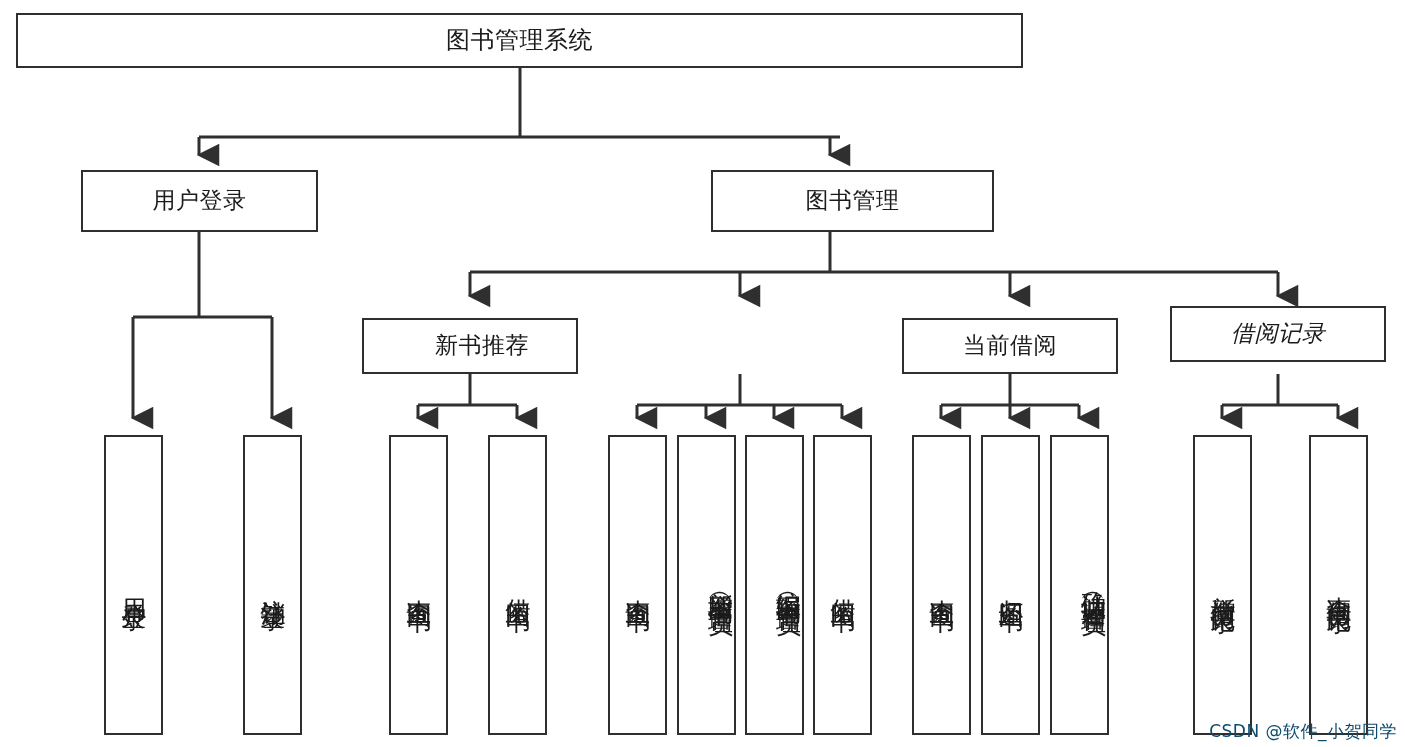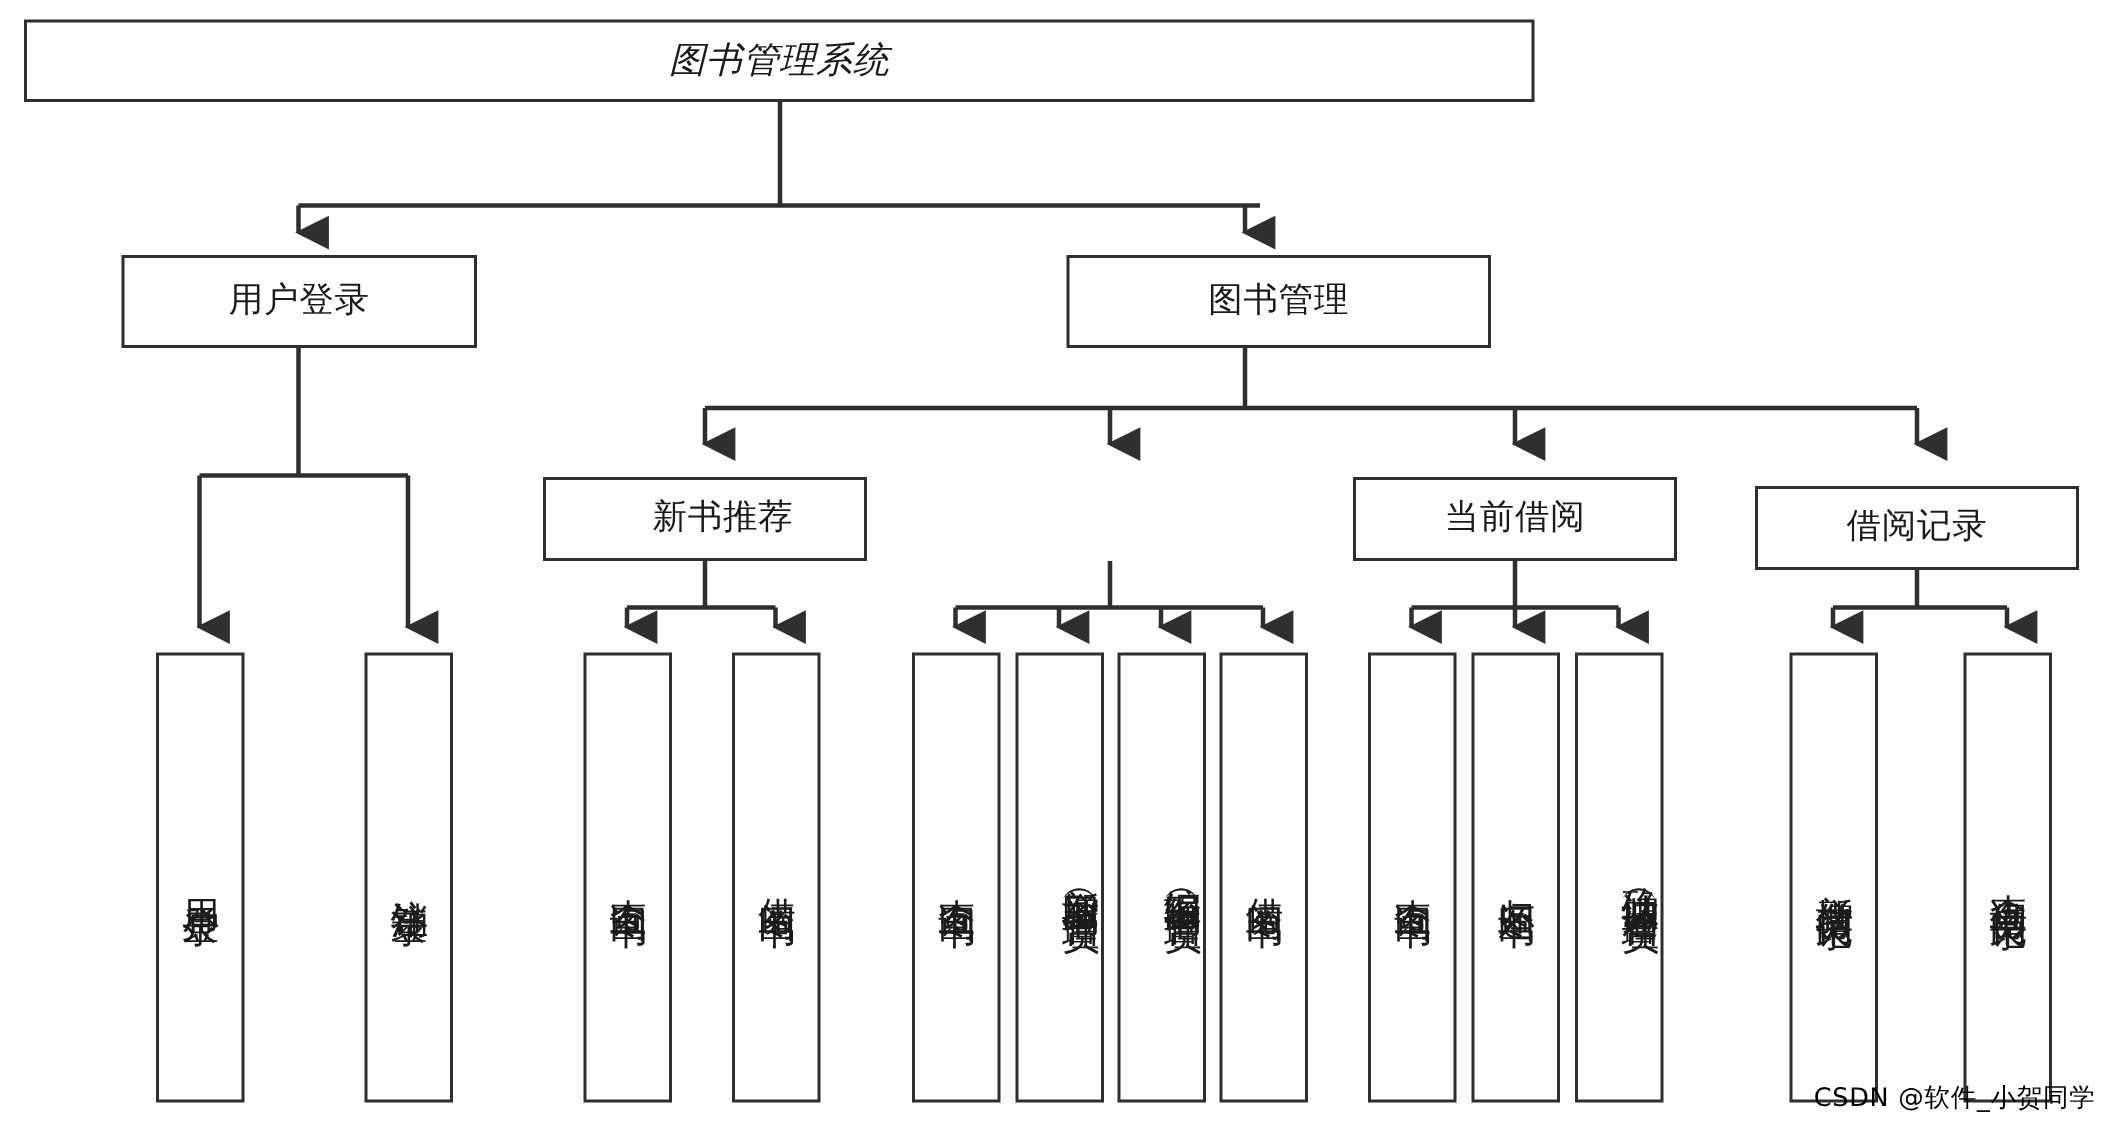--- a/index.html
+++ b/index.html
@@ -56,21 +56,21 @@
     justify-content: center;
   }
   .node.vert.mid {
     align-items: center;
   }
   .watermark {
     position: absolute;
     right: 8px;
     bottom: 4px;
     font-size: 17px;
-    color: #000000;
+    color: #0c4a6e;
     white-space: nowrap;
     letter-spacing: 0.5px;
   }
 </style>
 </head>
 <body>
 
 <div id="canvas">
 
   <svg id="wires" viewBox="0 0 1405 747" width="1405" height="747">
@@ -116,28 +116,28 @@
       <path d="M 1010 405 L 1010 418" marker-end="url(#arrow)"></path>
       <path d="M 1079 405 L 1079 418" marker-end="url(#arrow)"></path>
 
       <path d="M 1278 374 L 1278 405"></path>
       <path d="M 1222 405 L 1338 405"></path>
       <path d="M 1222 405 L 1222 418" marker-end="url(#arrow)"></path>
       <path d="M 1338 405 L 1338 418" marker-end="url(#arrow)"></path>
     </g>
   </svg>
 
-  <div class="node horiz root" style="left:16px; top:13px; width:1007px; height:55px;font-style:italic;">图书管理系统</div>
+  <div class="node horiz root" style="left:16px; top:13px; width:1007px; height:55px;">图书管理系统</div>
 
   <div class="node horiz" style="left:81px; top:170px; width:237px; height:62px;">用户登录</div>
   <div class="node horiz" style="left:711px; top:170px; width:283px; height:62px;">图书管理</div>
 
   <div class="node horiz" style="left:362px; top:318px; width:216px; height:56px;padding-left:24px;">新书推荐</div>
   <div class="node horiz" style="left:902px; top:318px; width:216px; height:56px;">当前借阅</div>
-  <div class="node horiz" style="left:1170px; top:324px; width:216px; height:56px;">借阅记录</div>
+  <div class="node horiz" style="left:1170px; top:306px; width:216px; height:56px;font-style:italic;">借阅记录</div>
 
   <div class="node vert mid" style="left:104px; top:435px; width:59px; height:300px;">用户登录</div>
   <div class="node vert mid" style="left:243px; top:435px; width:59px; height:300px;">注销登录</div>
 
   <div class="node vert mid" style="left:389px; top:435px; width:59px; height:300px;">查询图书</div>
   <div class="node vert mid" style="left:488px; top:435px; width:59px; height:300px;">借阅图书</div>
 
   <div class="node vert mid" style="left:608px; top:435px; width:59px; height:300px;">查询图书</div>
   <div class="node vert" style="left:677px; top:435px; width:59px; height:300px;">新增图书（管理员）</div>
   <div class="node vert" style="left:745px; top:435px; width:59px; height:300px;">编辑图书（管理员）</div>

